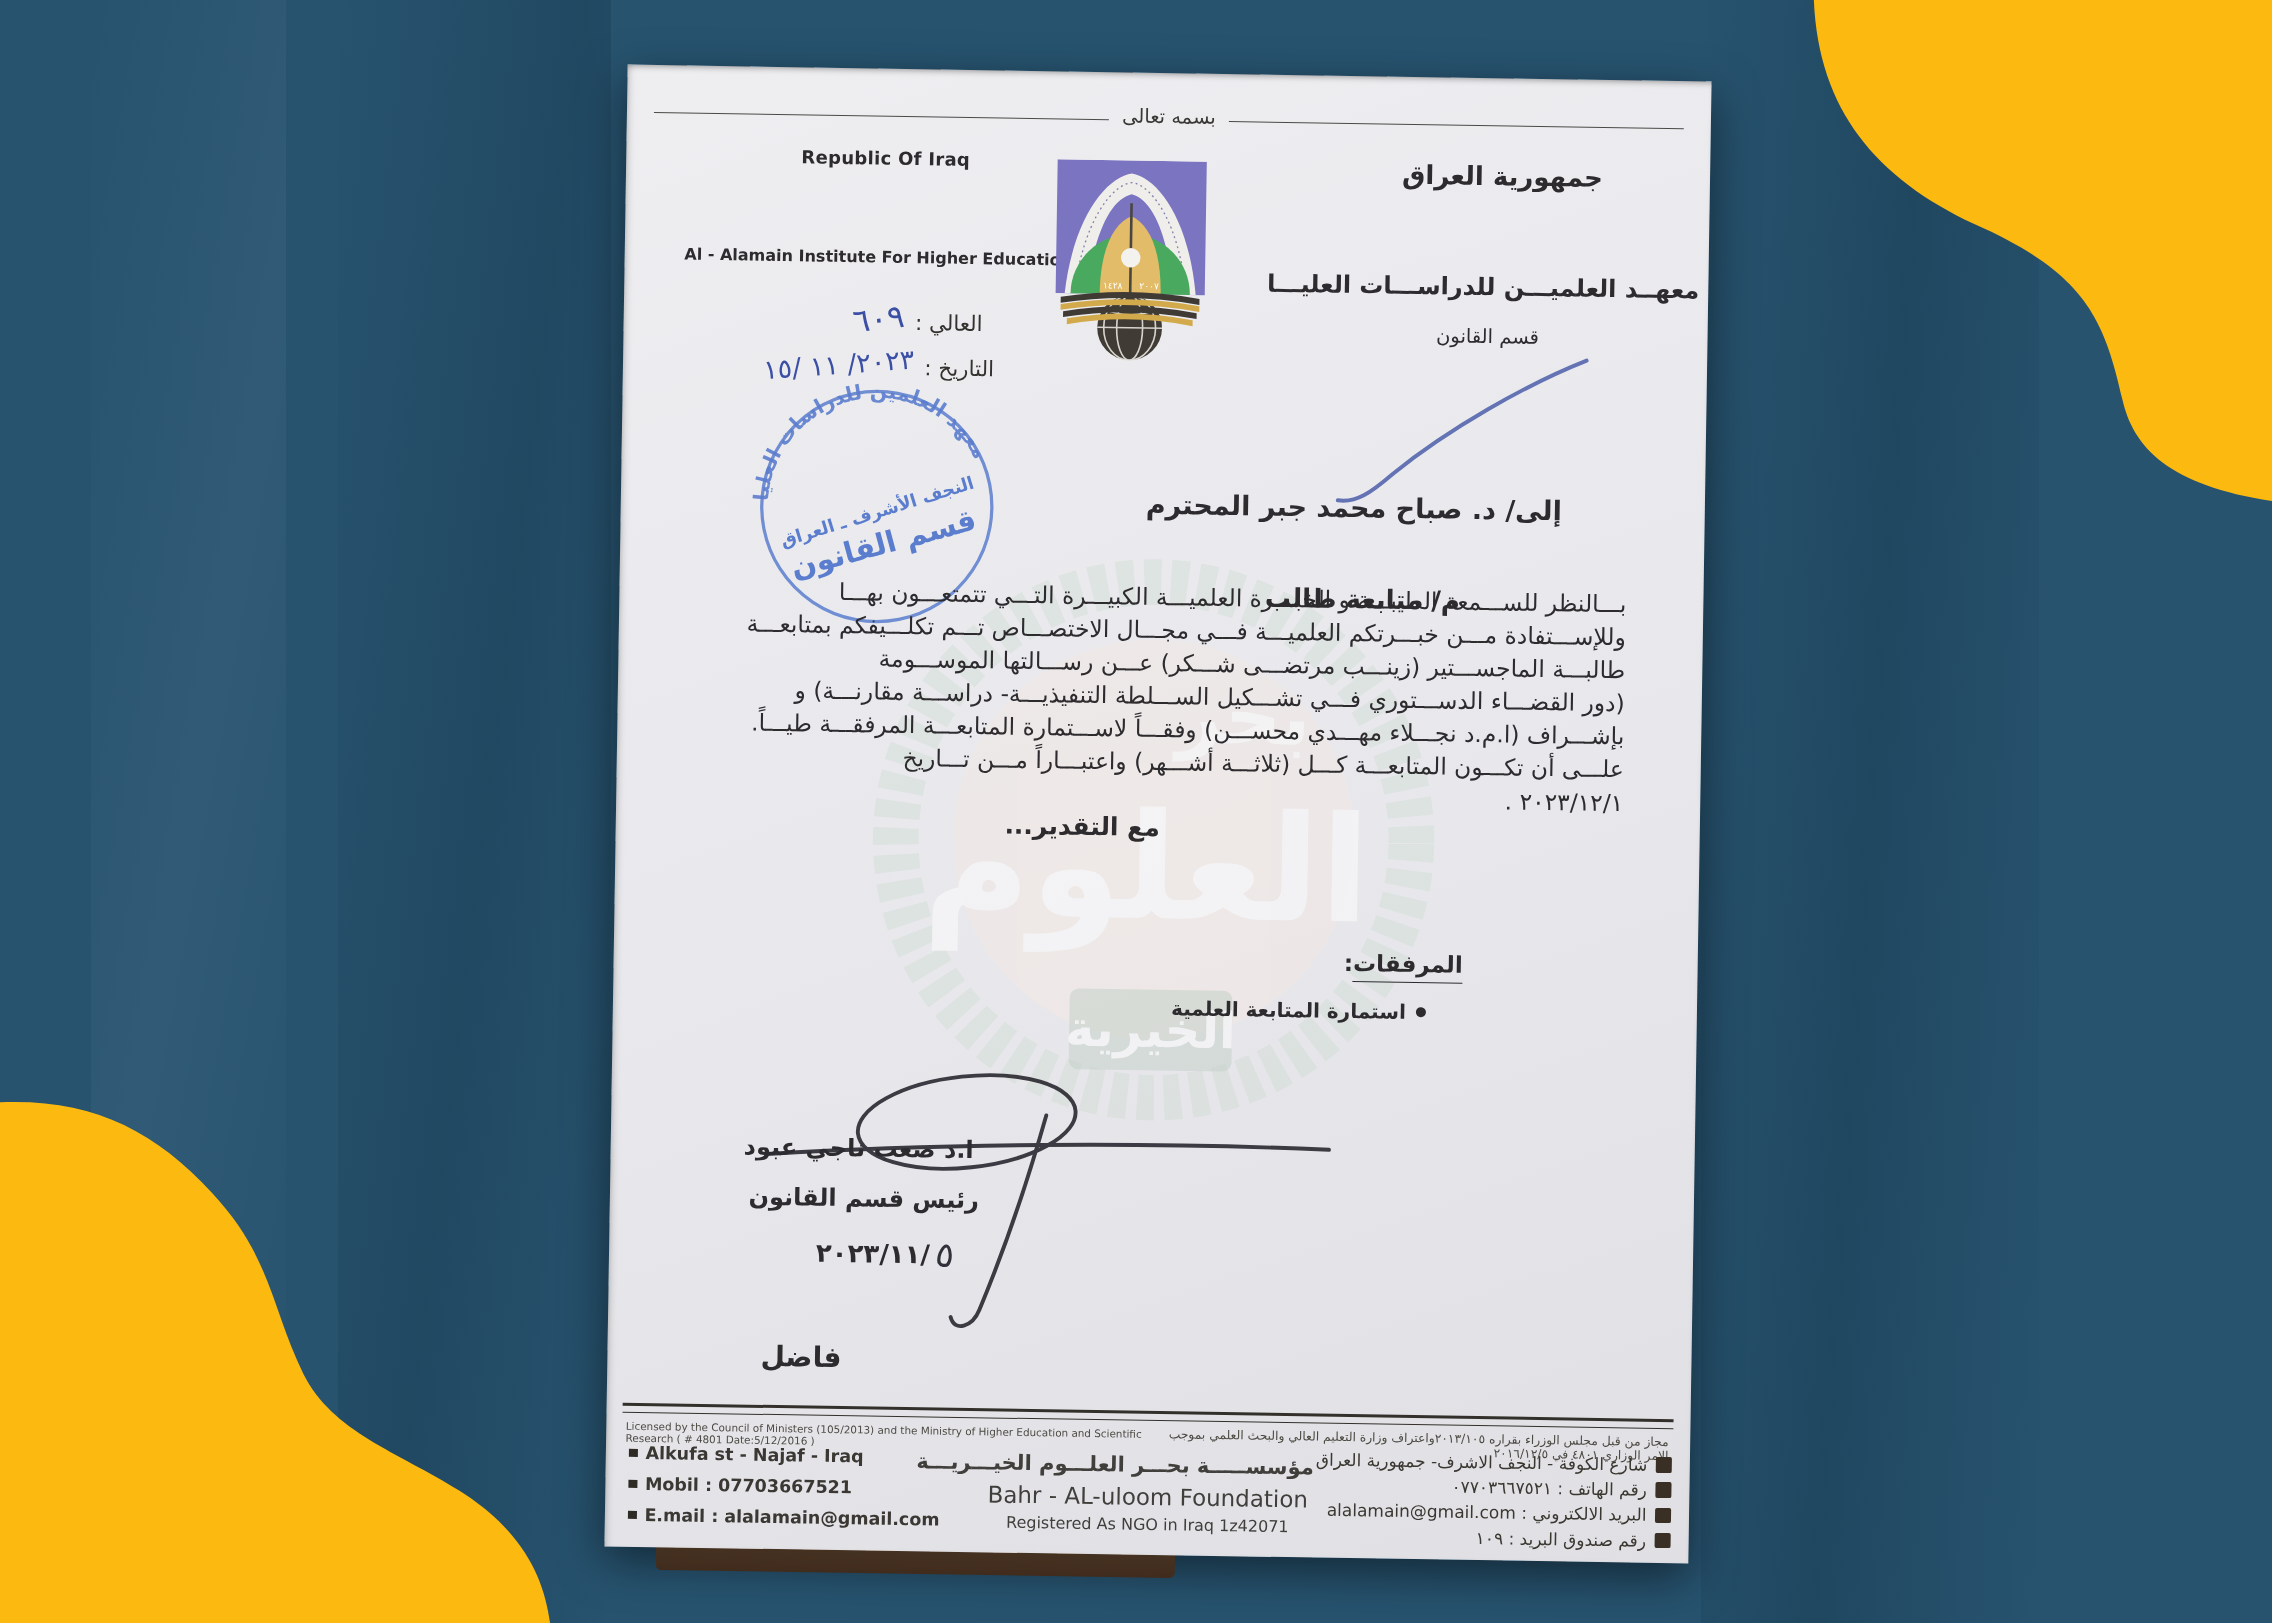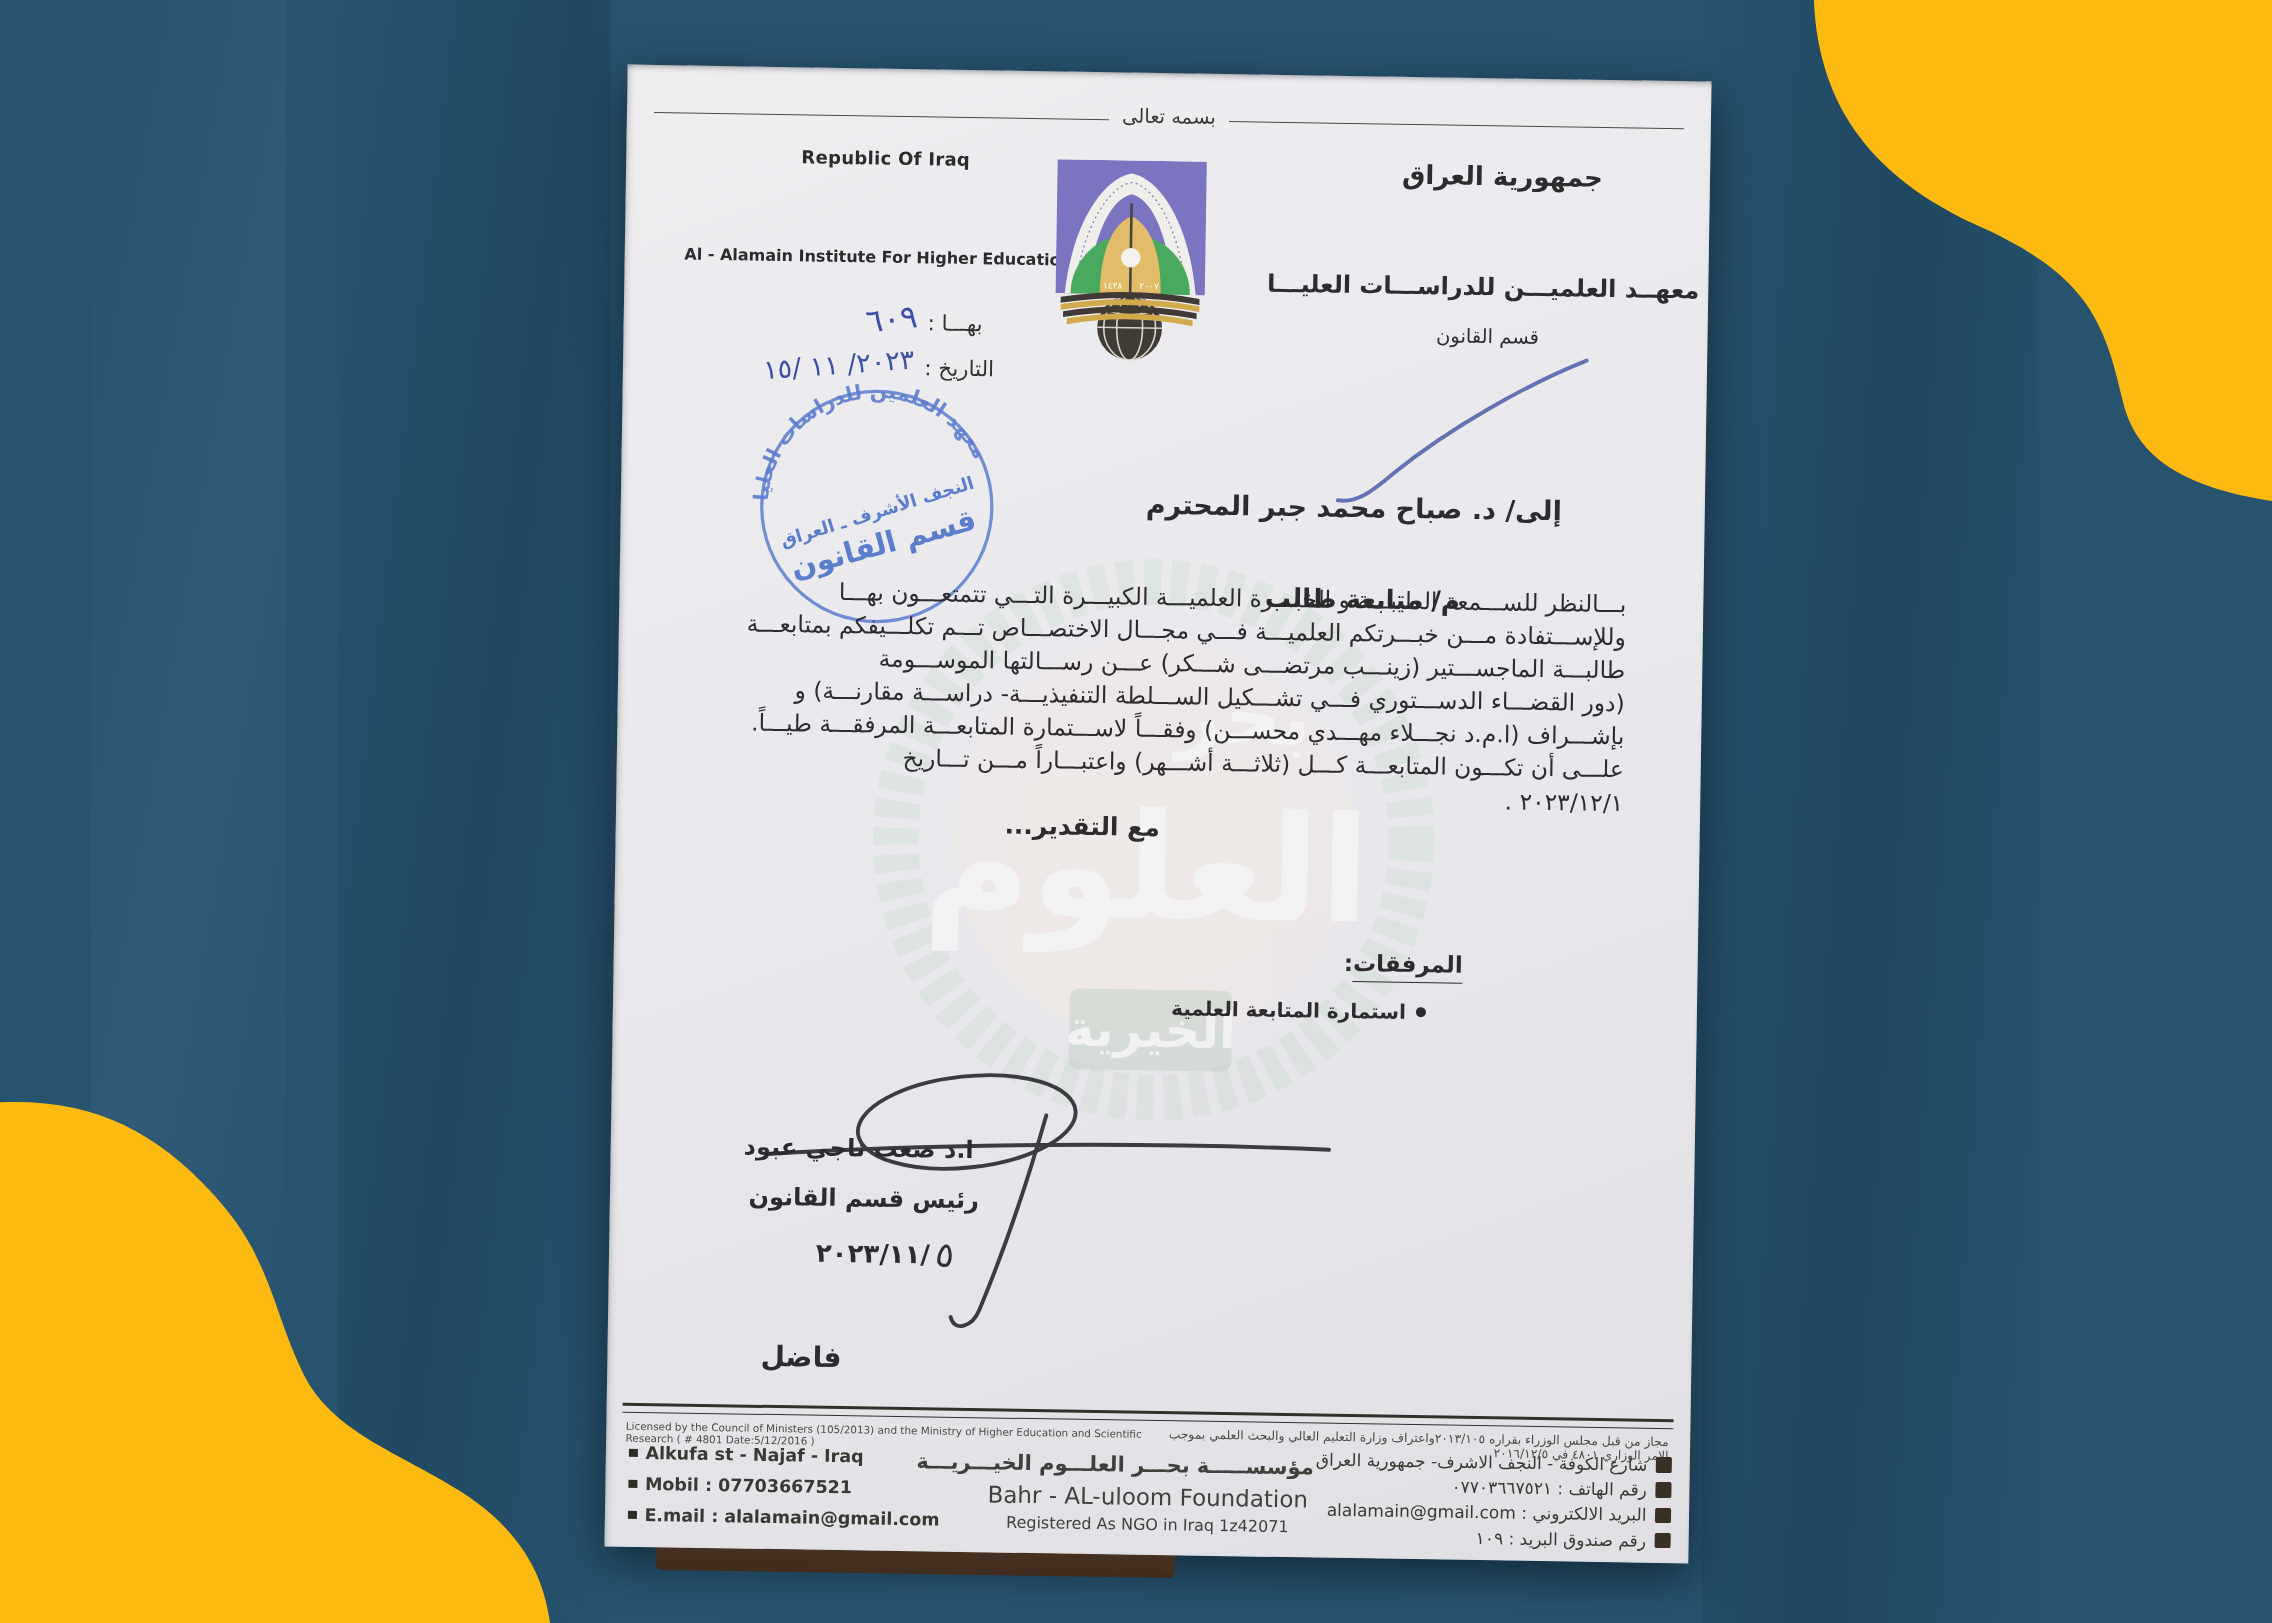--- a/index.html
+++ b/index.html
@@ -133,21 +133,21 @@
       </g>
       <g>
         <path d="M 10,212 Q 117,194 224,212 L 224,221 Q 117,203 10,221 Z" fill="#3f3a34"></path>
         <path d="M 10,223 Q 117,205 224,223 L 224,232 Q 117,214 10,232 Z" fill="#d2a94b"></path>
         <path d="M 14,234 Q 117,216 220,234 L 220,243 Q 117,225 14,243 Z" fill="#3f3a34"></path>
         <path d="M 20,245 Q 117,227 214,245 L 214,254 Q 117,236 20,254 Z" fill="#d2a94b"></path>
       </g>
     </svg>
 
     <div class="abs meta-row num-row ar content">
-      <span class="meta-label">بهـــا :</span>
+      <span class="meta-label">العالي :</span>
       <span class="hw num-val">٦٠٩</span>
     </div>
     <div class="abs meta-row date-row ar content">
       <span class="meta-label">التاريخ :</span>
       <span class="hw date-val">٢٠٢٣/ ١١ /١٥</span>
     </div>
 
     <svg class="abs stamp content" viewBox="0 0 410 410">
       <circle cx="205" cy="205" r="176" fill="none" stroke="#4f74cb" stroke-width="5" opacity=".85"></circle>
       <defs>

